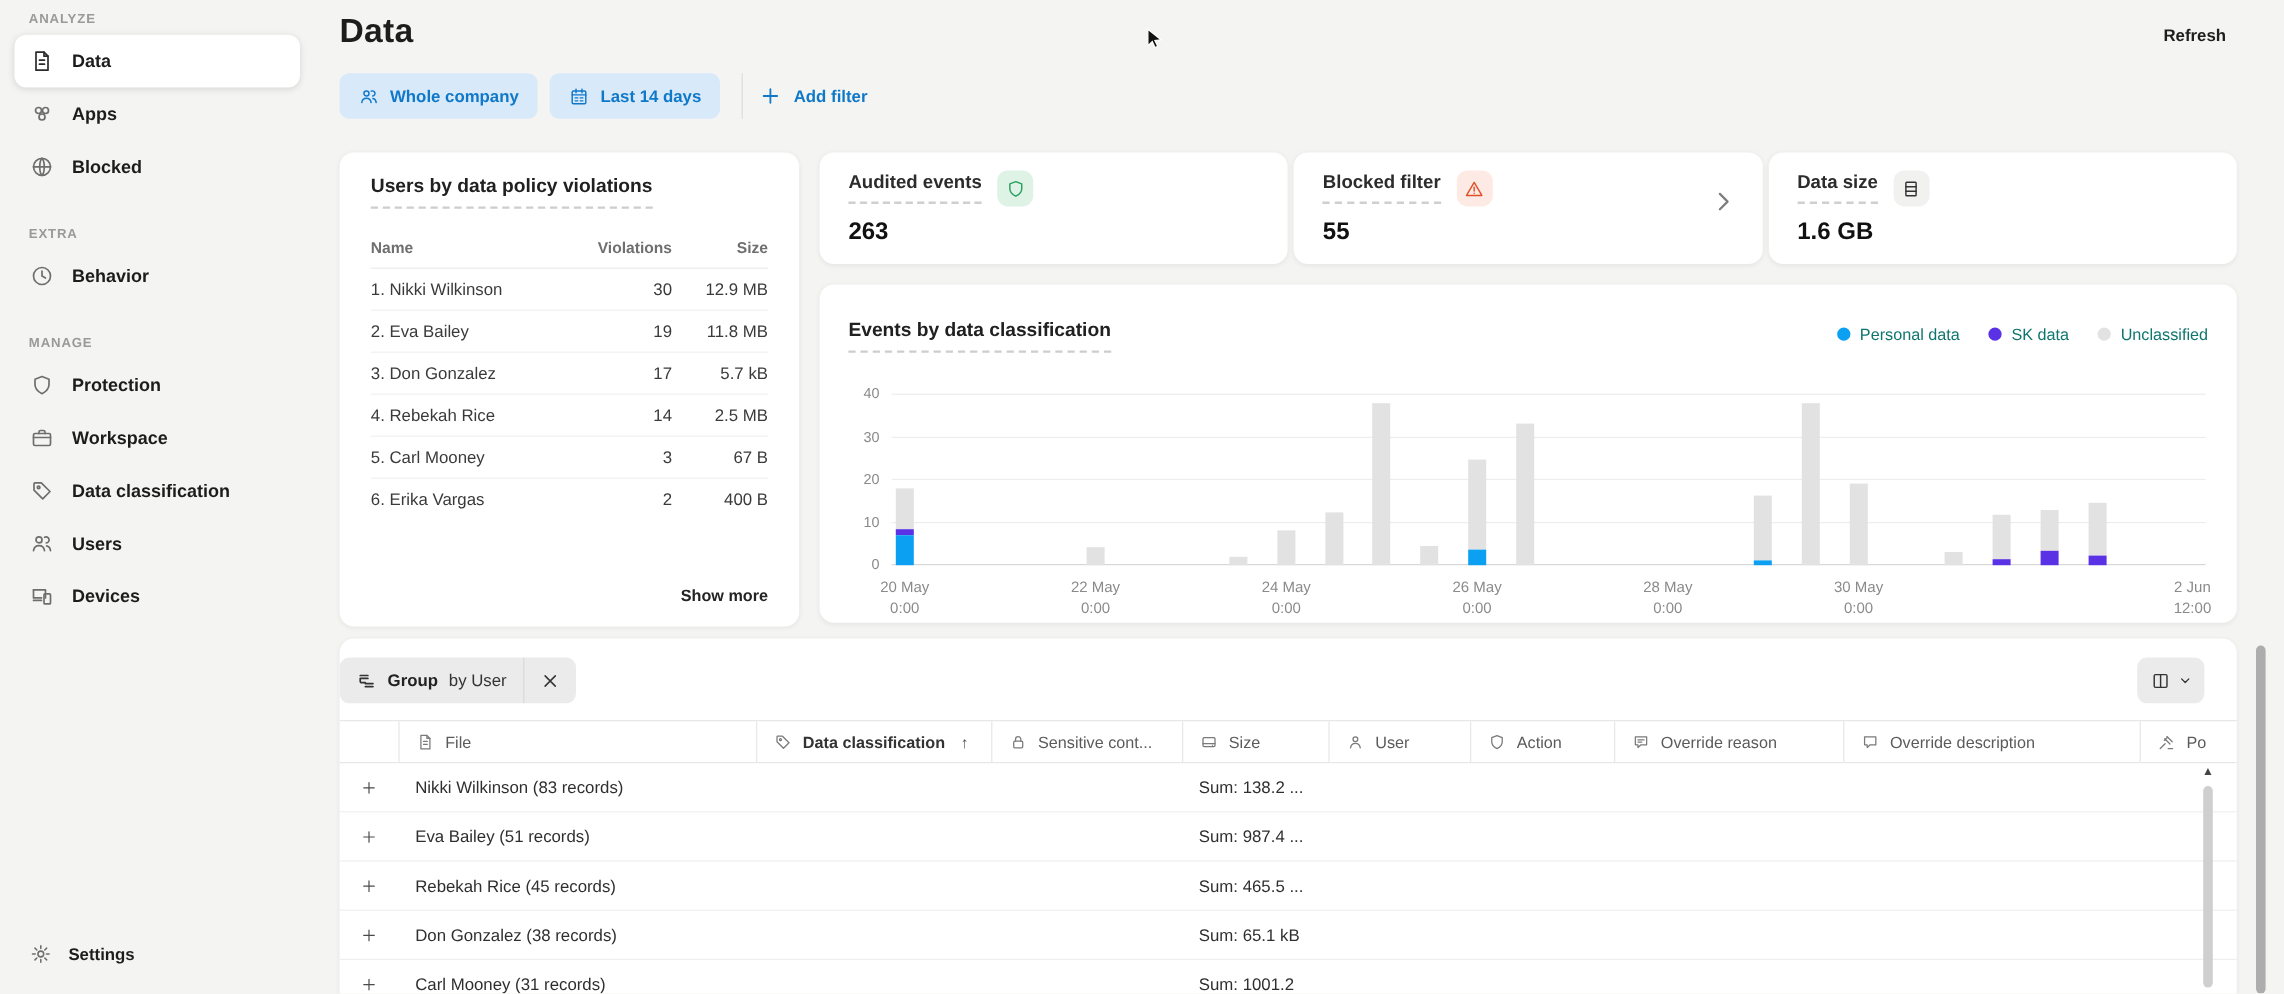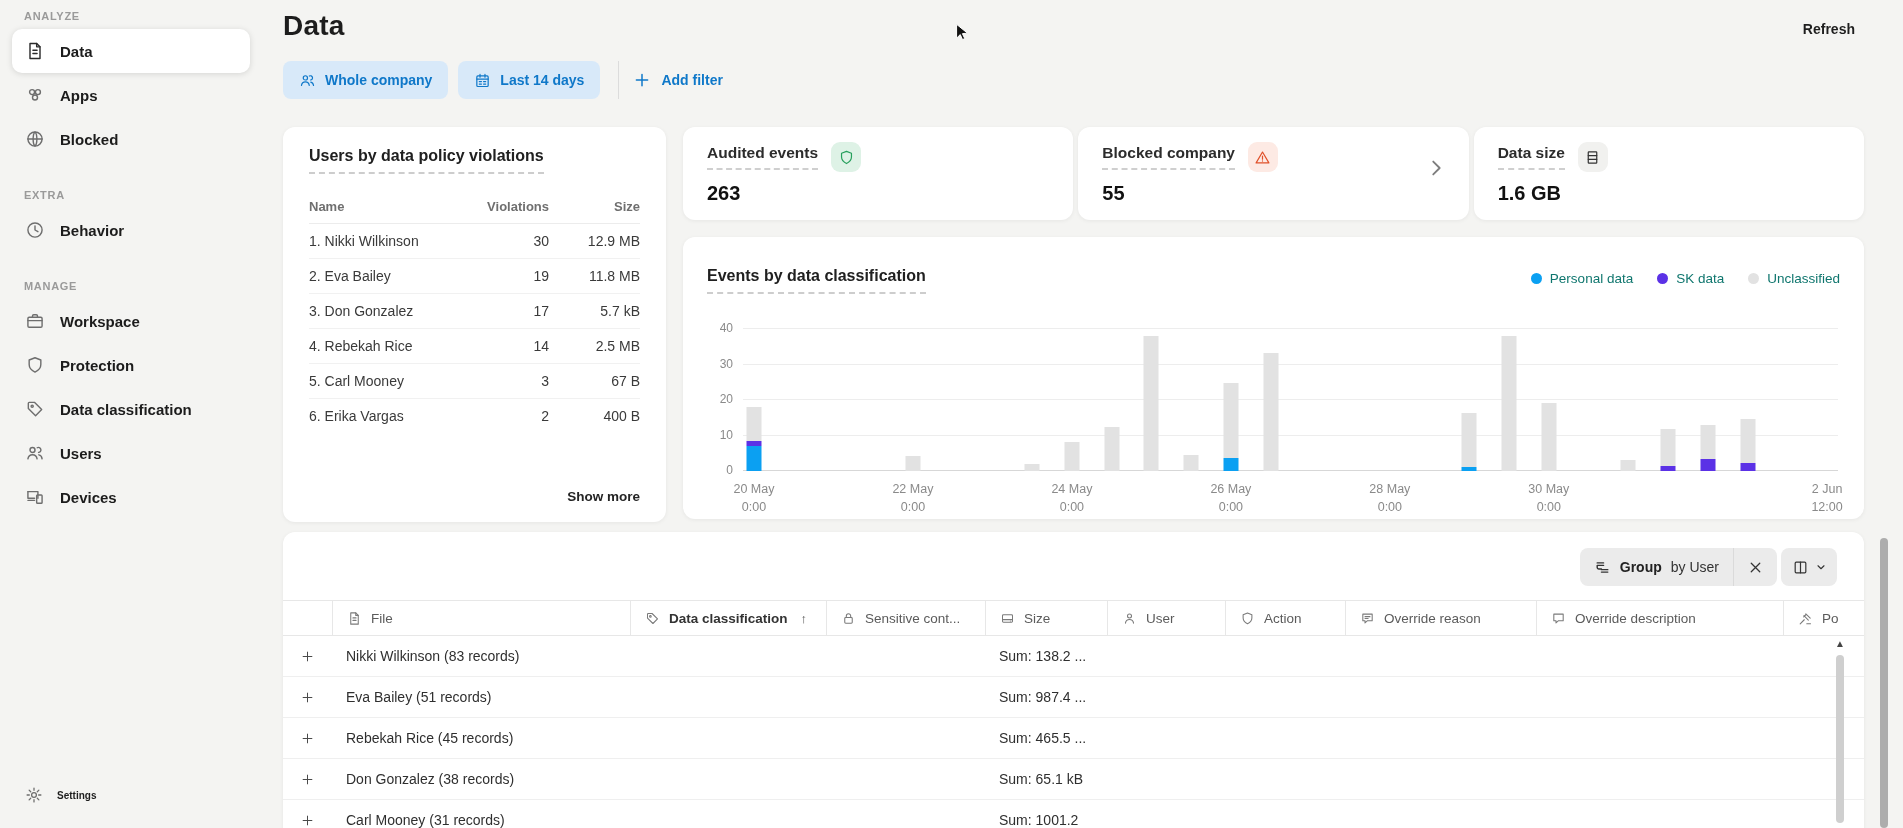--- a/index.html
+++ b/index.html
@@ -14,21 +14,21 @@
   .icn svg { width:1em; height:1em; stroke:currentColor; fill:none; stroke-width:1.7; stroke-linecap:round; stroke-linejoin:round; }
 
   
   .sidebar { position:absolute; left:0; top:0; width:262px; height:100%; padding:10px 12px 14px; }
   .side-label { font-size:11px; font-weight:700; color:#9a9a9a; letter-spacing:.7px; margin:0 12px 7px; }
   .side-label.spaced { margin-top:28px; }
   .side-item { display:flex; align-items:center; gap:15px; padding:12px 13px; border-radius:10px; font-size:15px; font-weight:700; color:#1c1c1c; cursor:default; }
   .side-item .icn { font-size:20px; color:#6e6e6e; }
   .side-item.active { background:#fff; box-shadow:0 1px 6px rgba(0,0,0,.13); }
   .side-item.active .icn { color:#2b2b2b; }
-  .side-settings { position:absolute; left:12px; right:12px; bottom:14px; display:flex; align-items:center; gap:14px; padding:10px 13px; font-size:10px; font-weight:700; }
+  .side-settings { position:absolute; left:12px; right:12px; bottom:14px; display:flex; align-items:center; gap:14px; padding:10px 13px; font-size:14px; font-weight:700; }
   .side-settings .icn { font-size:18px; color:#6e6e6e; }
 
   
   .main { position:absolute; left:283px; top:0; width:1581px; height:100%; padding-top:10px; }
   .page-title { font-size:28px; font-weight:700; letter-spacing:.2px; }
   .refresh { position:absolute; top:21px; right:9px; font-size:14px; font-weight:700; color:#1e1e1e; cursor:pointer; }
 
   .filter-row { display:flex; align-items:center; margin-top:19px; height:38px; }
   .chip { display:flex; align-items:center; gap:9px; height:38px; padding:0 16px; border-radius:8px;
           background:#d8e9f9; color:#0f78c9; font-size:14px; font-weight:700; margin-right:10px; cursor:pointer; }
@@ -38,21 +38,21 @@
   .add-filter .icn { font-size:18px; }
 
   .cards-area { display:flex; gap:17px; margin-top:28px; }
   .card { background:#fff; border-radius:12px; box-shadow:0 1px 4px rgba(20,20,20,.06); }
 
   .dashed-title { font-size:16px; font-weight:700; color:#202020; width:fit-content; padding-bottom:7px; border-bottom:2px dashed #cdcdcd; }
 
   
   .viol-card { width:383px; height:395px; padding:20px 26px 18px; display:flex; flex-direction:column; }
   .viol-table { margin-top:16px; }
-  .viol-head, .viol-row { display:flex; align-items:flex-end; padding:9px 0;gap:11px; }
+  .viol-head, .viol-row { display:flex; align-items:flex-end; padding:9px 0; }
   .viol-head { font-size:13px; font-weight:700; color:#6f6f6f; border-bottom:1px solid #ececec; }
   .viol-row { font-size:14px; color:#3a3a3a; border-bottom:1px solid #f1f1f1; }
   .viol-row:last-child { border-bottom:none; }
   .vc-name { flex:1; }
   .vc-viol { width:70px; text-align:right; }
   .vc-size { width:80px; text-align:right; }
   .show-more { margin-top:auto; text-align:right; font-size:13.5px; font-weight:700; color:#242424; cursor:pointer; }
 
   .right-col { flex:1; display:flex; flex-direction:column; gap:17px; }
   .stats-row { display:flex; gap:5px; height:93px; position:relative; }
@@ -72,21 +72,21 @@
   .plot { position:absolute; left:60px; right:26px; top:78px; bottom:48px; }
   .grid { position:absolute; left:0; right:0; height:1px; background:#ededed; }
   .grid.base { background:#d7d7d7; }
   .ylab { position:absolute; right:100%; margin-right:10px; font-size:12px; color:#8a8a8a; transform:translateY(6px); }
   .bar { position:absolute; bottom:0; width:15px; height:100%; display:flex; flex-direction:column; justify-content:flex-end; transform:translateX(-50%); }
   .seg { width:100%; }
   .xtick { position:absolute; top:100%; margin-top:9px; transform:translateX(-50%); text-align:center; font-size:12.5px; color:#8a8a8a; line-height:1.45; white-space:nowrap; }
 
   
   .table-card { margin-top:10px; height:400px; border-radius:12px; background:#fff; box-shadow:0 1px 4px rgba(20,20,20,.06); padding-top:16px; position:relative; overflow:hidden; }
-  .tbl-toolbar { display:flex; justify-content:flex-end; gap:4px; padding:0 27px 14px 0; }
+  .tbl-toolbar { display:flex; justify-content:space-between; gap:4px; padding:0 27px 14px 0; }
   .group-chip { display:flex; align-items:center; height:38px; background:#ebebeb; border-radius:8px; font-size:14px; color:#222; cursor:pointer; }
   .group-chip .seg1 { display:flex; align-items:center; gap:9px; padding:0 14px; }
   .group-chip .gdiv { width:1px; height:38px; background:#dadada; }
   .group-chip .seg2 { padding:0 13px; display:flex; align-items:center; font-size:15px; }
   .group-chip .icn { font-size:17px; color:#333; }
   .cols-btn { display:flex; align-items:center; justify-content:center; gap:6px; width:56px; height:38px; background:#ebebeb; border-radius:8px; cursor:pointer; }
   .cols-btn .icn { color:#333; }
   .tbl-header { display:flex; align-items:stretch; height:36px; border-top:1px solid #e7e7e7; border-bottom:1px solid #e7e7e7; overflow:hidden; }
   .th { display:flex; align-items:center; gap:9px; padding:0 10px 0 14px; font-size:13.5px; color:#5b5b5b; white-space:nowrap; overflow:hidden; flex:none; }
   .th + .th { border-left:1px solid #e7e7e7; }
@@ -147,34 +147,34 @@
             <circle cx="12" cy="12" r="8.5"></circle>
             <path d="M12 7v5l3.5 2"></path>
           </svg>
         </span>
         <span>Behavior</span>
       </div>
       <div class="side-label spaced">MANAGE</div>
       <div class="side-item">
          <span class="icn" style="font-size:20px;">
           <svg viewBox="0 0 24 24">
+            <path d="M12 3.3l7 2.7v5.3c0 4.3-2.8 7.1-7 9.2-4.2-2.1-7-4.9-7-9.2V6z"></path>
+          </svg>
+        </span>
+        <span>Protection</span>
+      </div>
+      <div class="side-item">
+         <span class="icn" style="font-size:20px;">
+          <svg viewBox="0 0 24 24">
             <rect x="3.5" y="7.5" width="17" height="12" rx="1.5"></rect>
             <path d="M9 7.5V6a1.5 1.5 0 0 1 1.5-1.5h3A1.5 1.5 0 0 1 15 6v1.5"></path>
             <path d="M3.5 11.5h17"></path>
           </svg>
         </span>
         <span>Workspace</span>
-      </div>
-      <div class="side-item">
-         <span class="icn" style="font-size:20px;">
-          <svg viewBox="0 0 24 24">
-            <path d="M12 3.3l7 2.7v5.3c0 4.3-2.8 7.1-7 9.2-4.2-2.1-7-4.9-7-9.2V6z"></path>
-          </svg>
-        </span>
-        <span>Protection</span>
       </div>
       <div class="side-item">
          <span class="icn" style="font-size:20px;">
           <svg viewBox="0 0 24 24">
             <path d="M4 11.3V5a1 1 0 0 1 1-1h6.3L20 12.7 12.7 20z"></path>
             <circle cx="8.6" cy="8.6" r="1.3"></circle>
           </svg>
         </span>
         <span>Data classification</span>
       </div>
@@ -305,21 +305,21 @@
                   <svg viewBox="0 0 24 24">
                     <path d="M12 3.3l7 2.7v5.3c0 4.3-2.8 7.1-7 9.2-4.2-2.1-7-4.9-7-9.2V6z"></path>
                   </svg>
                 </span>
               </span>
        </div>
        <div class="stat-value">263</div>
      </div>
           <div class="card stat-card">
        <div class="stat-head">
-         <span class="stat-title">Blocked company</span>
+         <span class="stat-title">Blocked filter</span>
          <span class="stat-iconbox" style="background:#fdeae4;color:#e0512a">
                 <span class="icn" style="font-size:17px;color:#e0512a;">
                   <svg viewBox="0 0 24 24">
                     <path d="M12 4.3L21 19.6H3z"></path>
                     <path d="M12 10v4.3"></path>
                     <path d="M12 16.9v.2"></path>
                   </svg>
                 </span>
               </span>
        </div>

